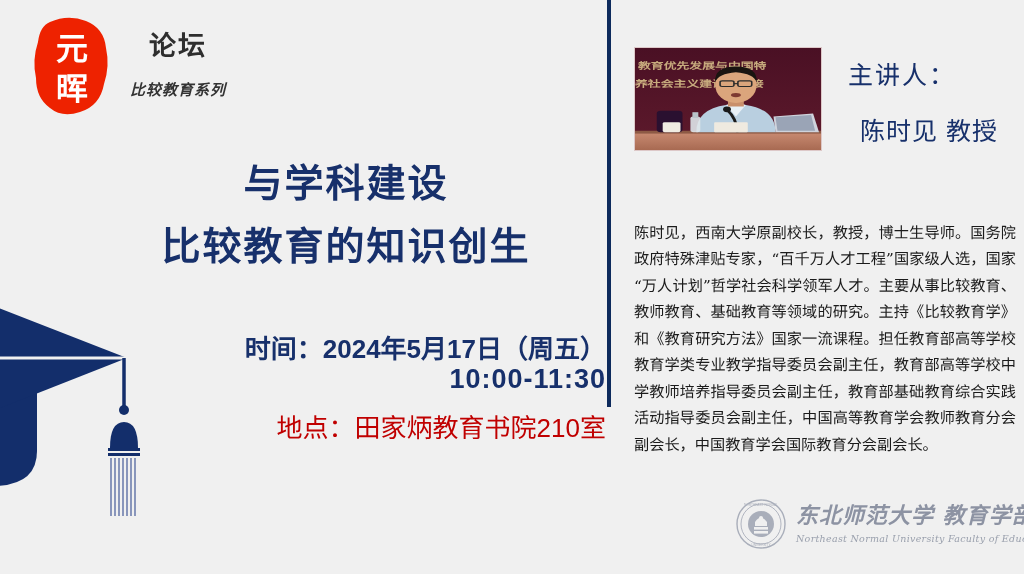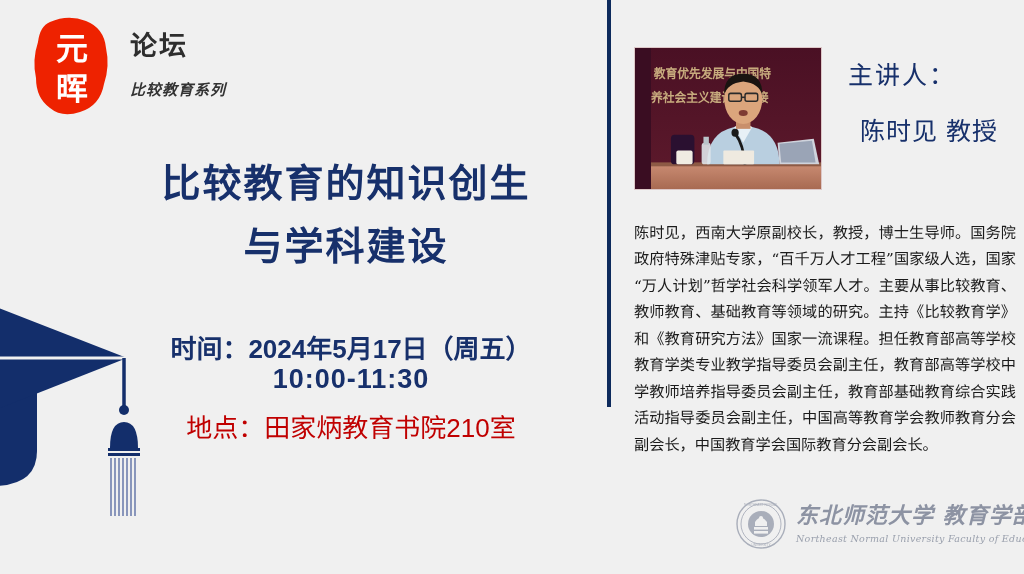--- a/index.html
+++ b/index.html
@@ -24,21 +24,21 @@
   .divider {
     position:absolute; left:607px; top:-2px;
     width:4px; height:409px;
     background:#0d2a5c;
   }
 
   
   .header { position:absolute; left:28px; top:14px; display:flex; align-items:flex-start; }
   .seal { position:relative; width:88px; height:104px; flex:0 0 auto; }
   .seal svg { display:block; width:88px; height:104px; }
-  .header-text { margin-left:14px; padding-top:18px; }
+  .header-text { margin-left:14px; padding-top:18px;text-align:center; }
   .forum-title {
     font-size:27px; font-weight:bold; color:#2e2e2e;
     letter-spacing:2px; line-height:1.1;
   }
   .forum-sub {
     margin-top:20px;
     font-size:15px; font-weight:bold; color:#333333;
     letter-spacing:1px; line-height:1.1;font-style:italic;
   }
 
@@ -47,39 +47,39 @@
     position:absolute; left:96px; top:152px; width:500px;
     text-align:center;
     font-size:39px; font-weight:bold; color:#17306b;
     letter-spacing:2px; line-height:1.62;
   }
   .main-title .line { display:block; white-space:nowrap; }
 
   
   .event-info {
     position:absolute; left:96px; top:336px; width:510px;
-    text-align:center;
+    text-align:right;
   }
   .event-time, .event-time2 {
     font-size:26px; font-weight:bold; color:#17306b;
     letter-spacing:0px; line-height:1.0;
   }
   .event-time2 { margin-top:4px; font-size:27px; letter-spacing:1px; }
   .event-place {
     margin-top:22px;
     font-size:26px; font-weight:normal; color:#c00000;
     letter-spacing:0px; line-height:1.0;
   }
 
   
   .photo {
     position:absolute; left:634px; top:47px;
-    width:188px; height:143px;
+    width:188px; height:104px;
     border:1px solid #ddc8c8;
-    overflow:hidden; background:#3a0d22;padding-left:16px;
+    overflow:hidden; background:#3a0d22;
   }
   .photo svg { display:block; width:100%; height:100%; }
 
   .speaker-block { position:absolute; left:848px; top:62px; }
   .speaker-label {
     font-size:25px; font-weight:normal; color:#17306b;
     letter-spacing:2px; line-height:1.1;
   }
   .speaker-name {
     margin-top:28px; margin-left:12px;
@@ -160,22 +160,22 @@
         <text x="44" y="86" font-family="'DejaVu Serif','Liberation Serif',serif" font-size="32" fill="#ffffff" text-anchor="middle" font-weight="bold">晖</text>
       </svg>
     </div>
     <div class="header-text">
       <div class="forum-title">论坛</div>
       <div class="forum-sub">比较教育系列</div>
     </div>
   </div>
 
   <div class="main-title">
+    <span class="line">与学科建设</span>
     <span class="line">比较教育的知识创生</span>
-    <span class="line">与学科建设</span>
   </div>
 
   <div class="event-info">
     <div class="event-time">时间：2024年5月17日（周五）</div>
     <div class="event-time2">10:00-11:30</div>
     <div class="event-place">地点：田家炳教育书院210室</div>
   </div>
 
   <div class="photo">
     <svg viewBox="0 0 188 143" preserveAspectRatio="none">

